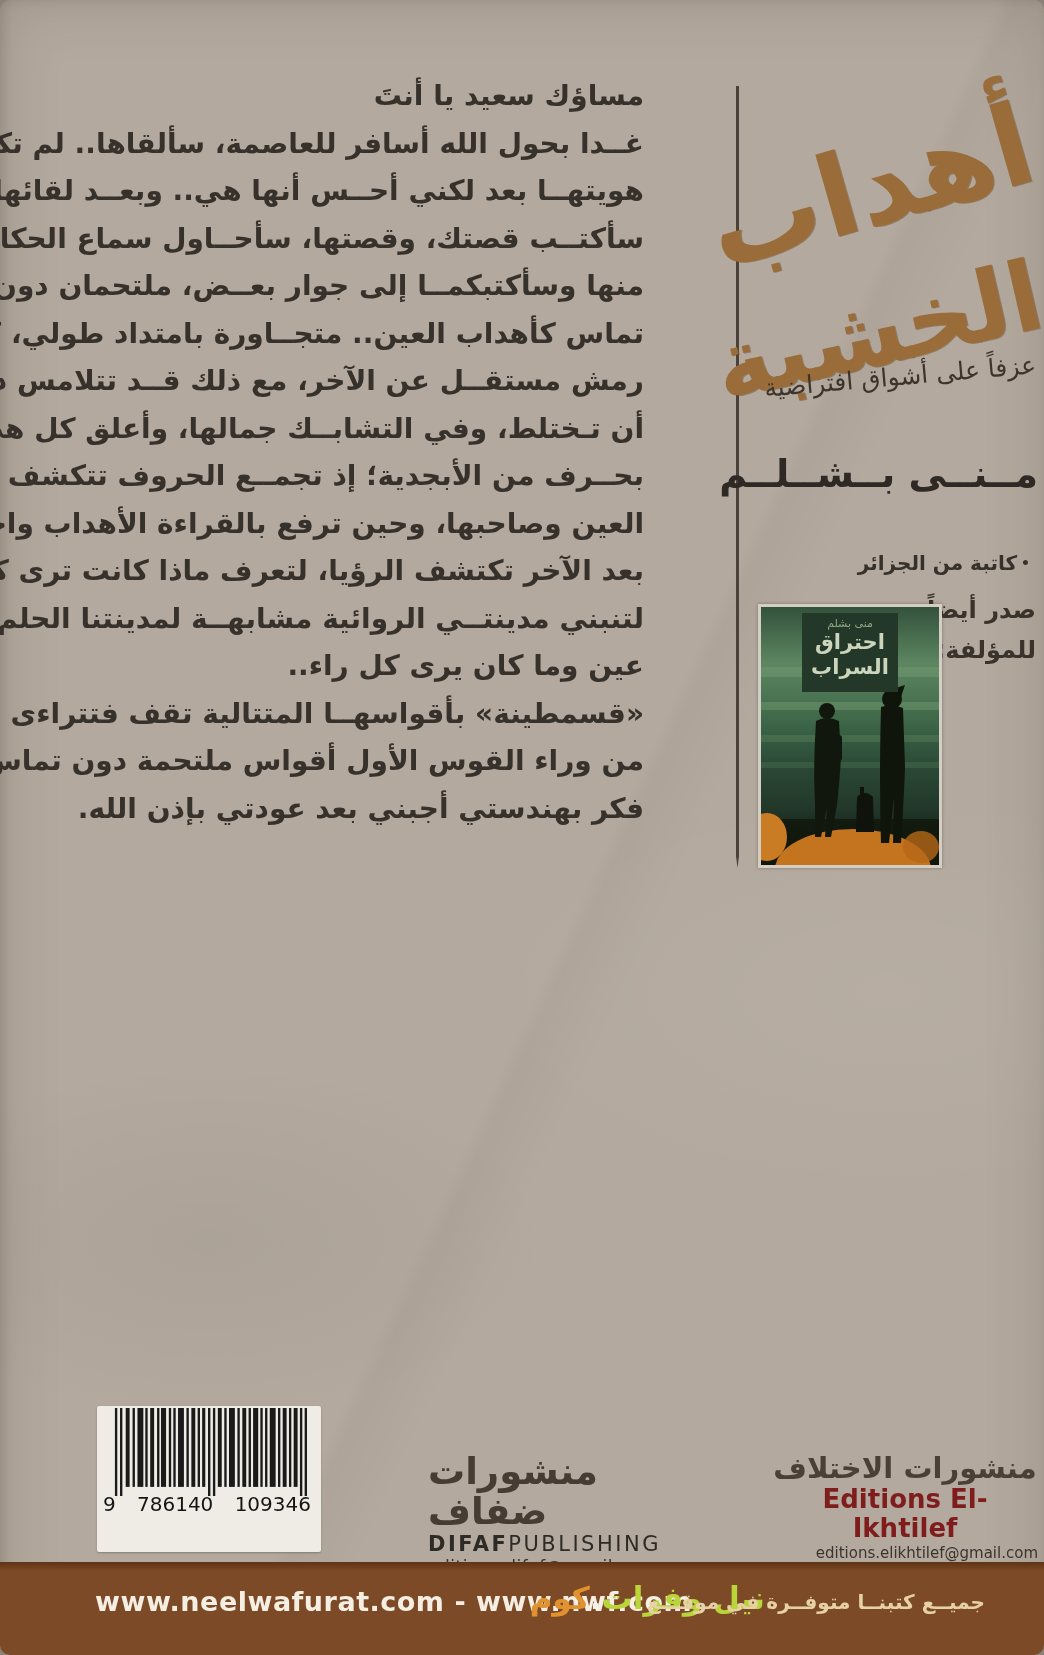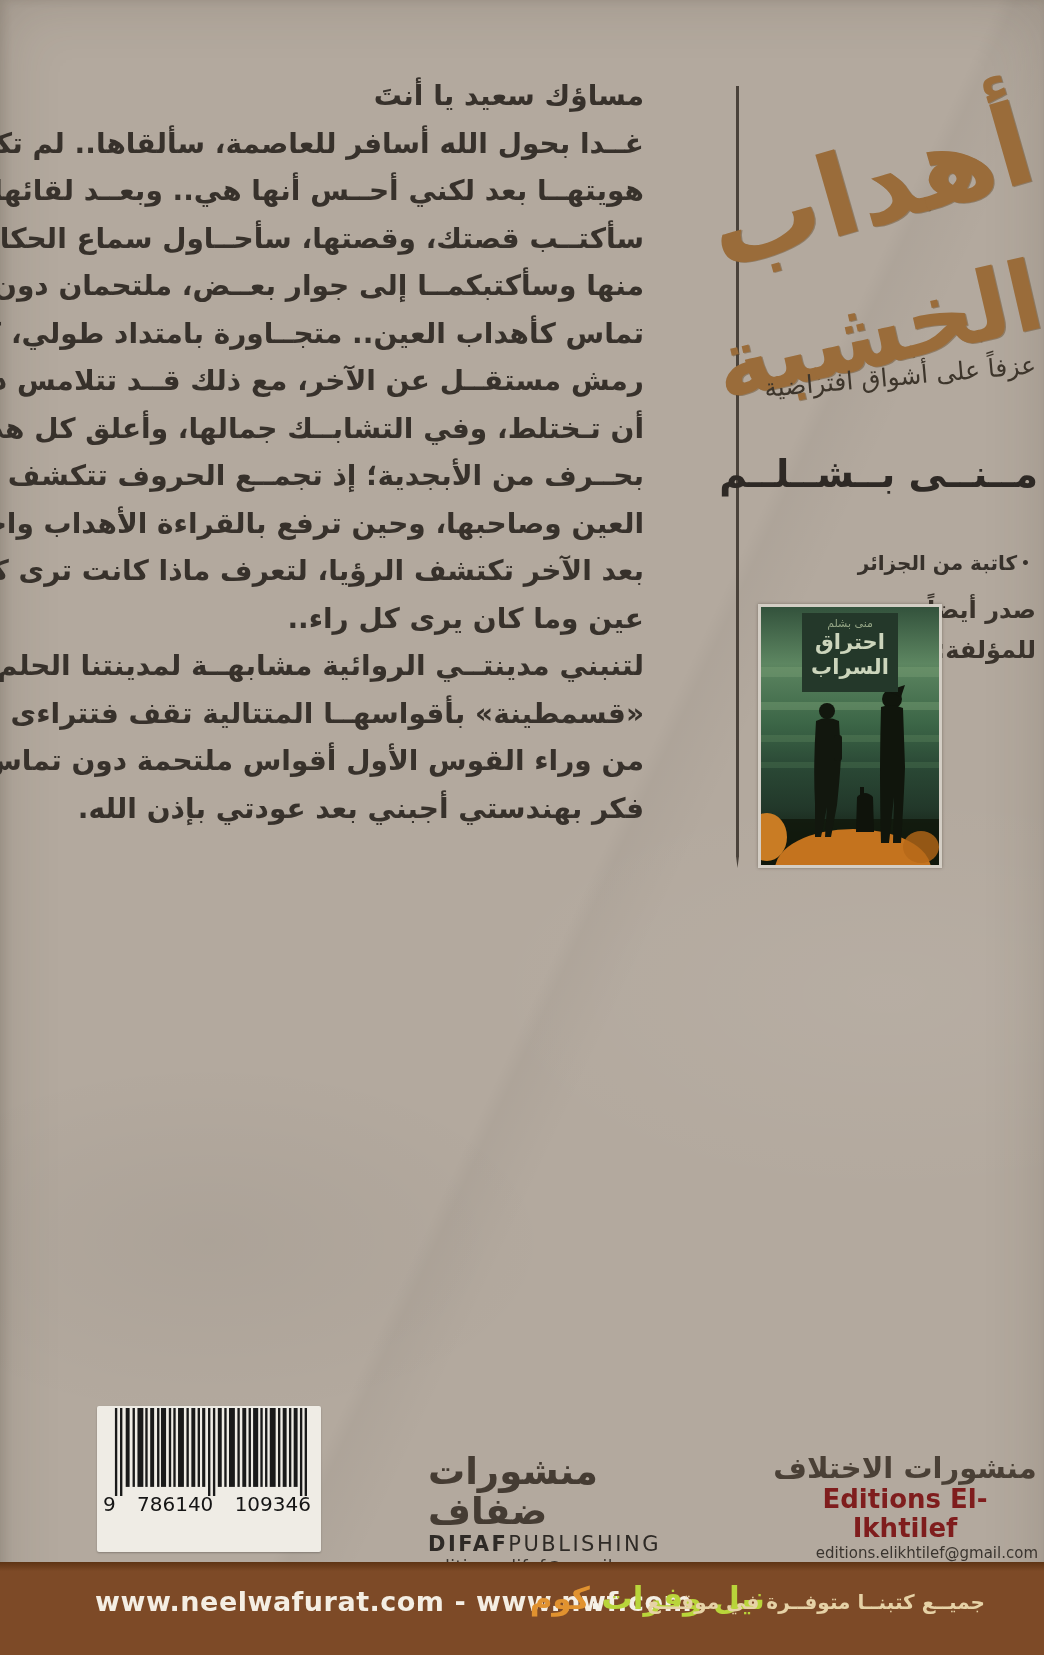--- a/index.html
+++ b/index.html
@@ -4,20 +4,21 @@
 <style>
   html,body{margin:0;padding:0;background:#8a8178;}
   .page{
     position:relative;
     width:1044px;height:1655px;
     margin:0 auto;
     background:#b3a99e;
     overflow:hidden;
     font-family:"DejaVu Sans",sans-serif;
     box-shadow:inset 0 0 60px rgba(60,50,40,.18), inset 4px 0 10px rgba(40,30,20,.12);
+    border-radius:10px;
   }
   .page::before{
     content:"";position:absolute;inset:0;pointer-events:none;
     background:
       radial-gradient(600px 300px at 85% 60%, rgba(255,255,255,.05), transparent 70%),
       radial-gradient(500px 260px at 20% 75%, rgba(0,0,0,.04), transparent 70%),
       linear-gradient(115deg, transparent 55%, rgba(0,0,0,.03) 56%, transparent 60%);
   }
 
   
@@ -160,22 +161,22 @@
     <div class="syn-line">غــدا بحول الله أسافر للعاصمة، سألقاها.. لم تكشف</div>
     <div class="syn-line">هويتهــا بعد لكني أحــس أنها هي.. وبعــد لقائها</div>
     <div class="syn-line">سأكتــب قصتك، وقصتها، سأحــاول سماع الحكاية</div>
     <div class="syn-line">منها وسأكتبكمــا إلى جوار بعــض، ملتحمان دون</div>
     <div class="syn-line">تماس كأهداب العين.. متجــاورة بامتداد طولي، كل</div>
     <div class="syn-line">رمش مستقــل عن الآخر، مع ذلك قــد تتلامس دون</div>
     <div class="syn-line">أن تـختلط، وفي التشابــك جمالها، وأعلق كل هدب</div>
     <div class="syn-line">بحــرف من الأبجدية؛ إذ تجمــع الحروف تتكشف لك</div>
     <div class="syn-line">العين وصاحبها، وحين ترفع بالقراءة الأهداب واحدا</div>
     <div class="syn-line">بعد الآخر تكتشف الرؤيا، لتعرف ماذا كانت ترى كل</div>
+    <div class="syn-line">لتنبني مدينتــي الروائية مشابهــة لمدينتنا الحلم</div>
     <div class="syn-line short">عين وما كان يرى كل راء..</div>
-    <div class="syn-line">لتنبني مدينتــي الروائية مشابهــة لمدينتنا الحلم</div>
     <div class="syn-line">«قسمطينة» بأقواسهــا المتتالية تقف فتتراءى لك</div>
     <div class="syn-line">من وراء القوس الأول أقواس ملتحمة دون تماس.</div>
     <div class="syn-line short">فكر بهندستي أجبني بعد عودتي بإذن الله.</div>
   </div>
 
   <div class="divider"></div>
 
   <div class="title-col">
     <div class="title-word w1">أهداب</div>
     <div class="title-word w2">الخشبة</div>

